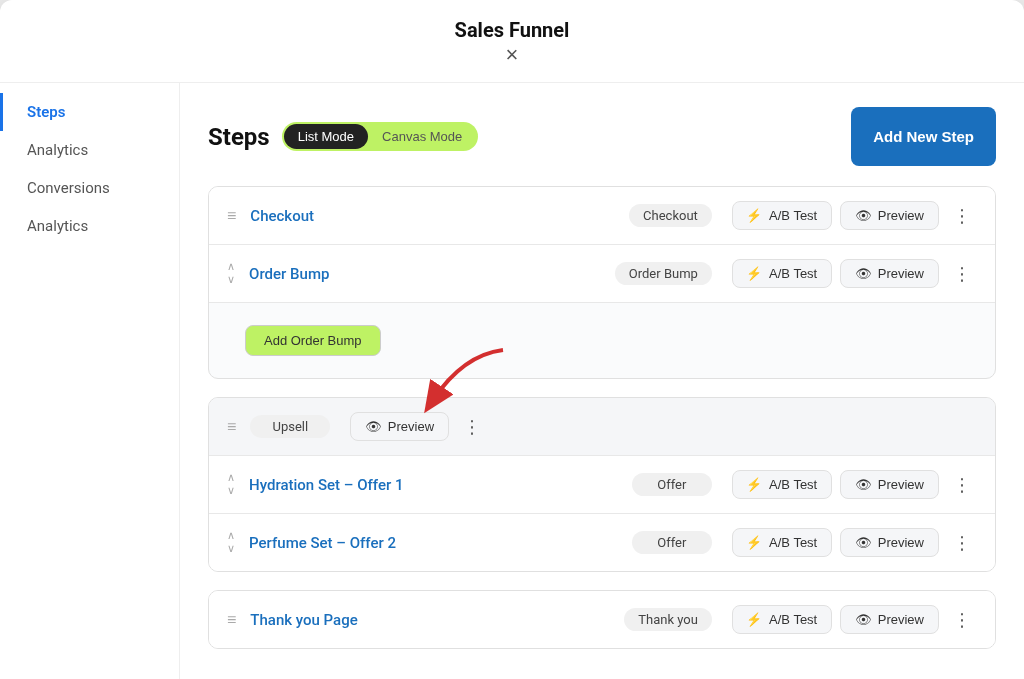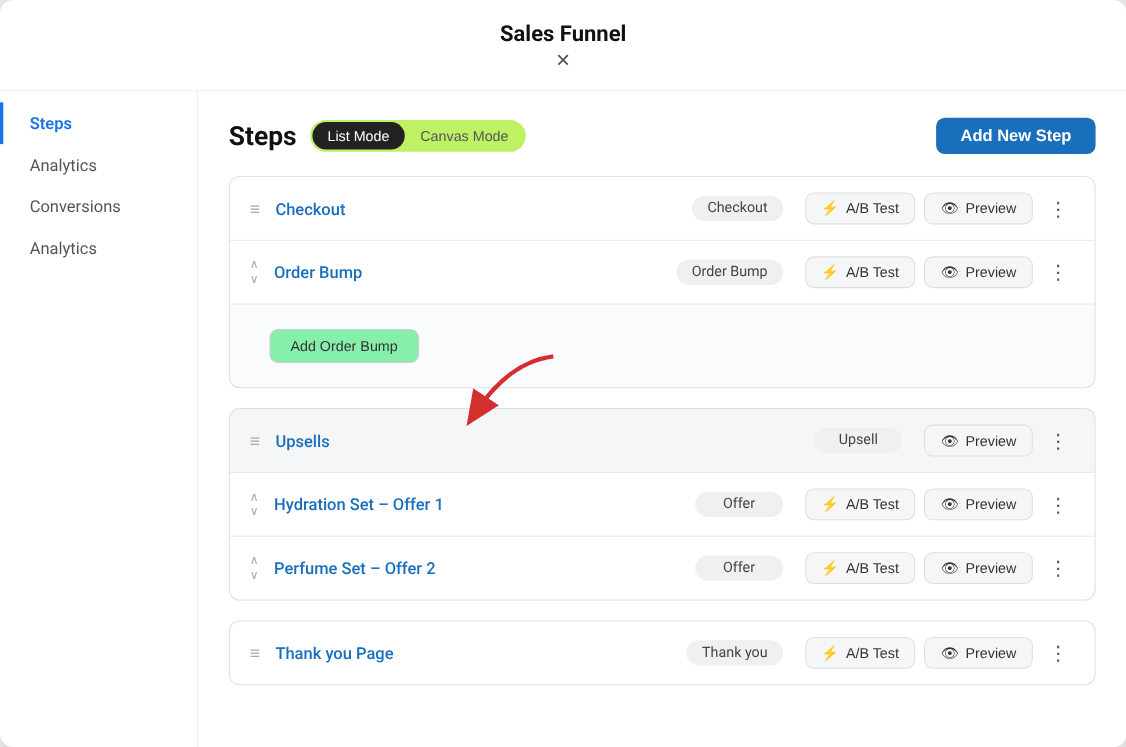--- a/index.html
+++ b/index.html
@@ -107,21 +107,21 @@
     }
     .mode-btn.inactive {
       background: none;
       color: #555;
     }
     .add-new-step-btn {
       background: #1a6fbd;
       color: #fff;
       border: none;
       border-radius: 8px;
-      padding: 8px 22px;
+      padding: 21px 22px;
       font-size: 15px;
       font-weight: 600;
       cursor: pointer;
     }
     .step-group {
       border: 1px solid #e0e0e0;
       border-radius: 10px;
       margin-bottom: 18px;
       background: #fafbfc;
       overflow: hidden;
@@ -191,21 +191,21 @@
     }
     .more-btn {
       background: none;
       border: none;
       cursor: pointer;
       font-size: 18px;
       color: #555;
       padding: 2px 6px;
     }
     .add-sub-btn {
-      background: #86efac;
+      background: #bef264;
       border: 1px solid #ccc;
       border-radius: 8px;
       padding: 7px 18px;
       font-size: 13px;
       cursor: pointer;
       color: #333;
       margin: 12px 18px;
       display: inline-block;
     }
     .add-sub-row {
@@ -303,21 +303,20 @@
               <polygon points="0 0, 8 3.5, 0 7" fill="#d32f2f"></polygon>
             </marker>
           </defs>
           <path d="M 100 5 Q 60 10 30 55" stroke="#d32f2f" stroke-width="4" fill="none" marker-end="url(#arrowhead)"></path>
         </svg>
 
         <div class="step-group upsells-group">
 
           <div class="step-row group-header">
             <span class="drag-icon">≡</span>
-            <span class="step-name">Upsells</span>
             <span class="step-type-badge">Upsell</span>
             <div class="step-actions">
               <button class="action-btn">
                 <span>👁</span>
                 <span>Preview</span>
               </button>
               <button class="more-btn">⋮</button>
             </div>
           </div>
 

